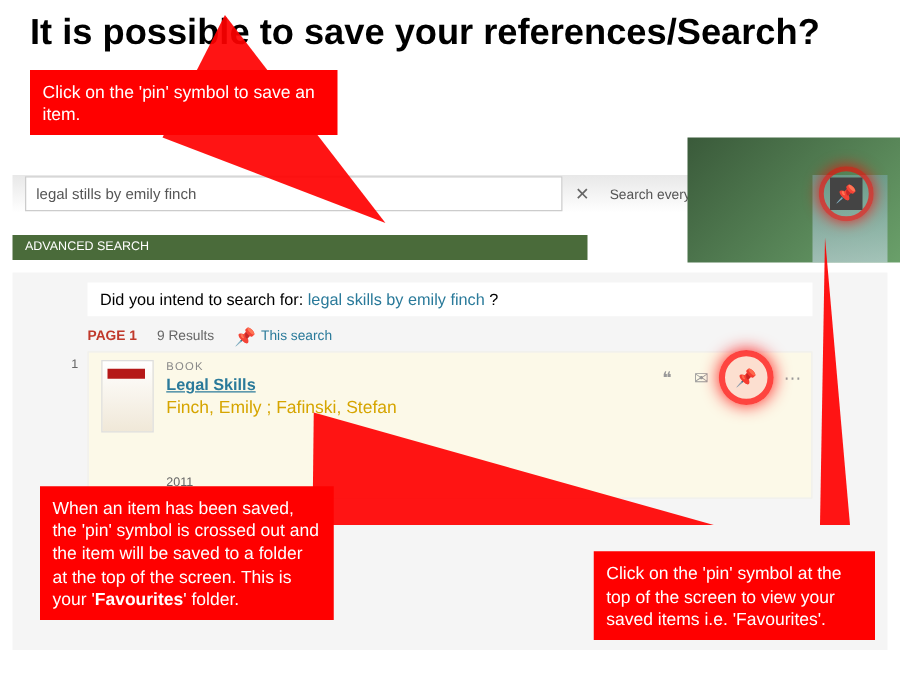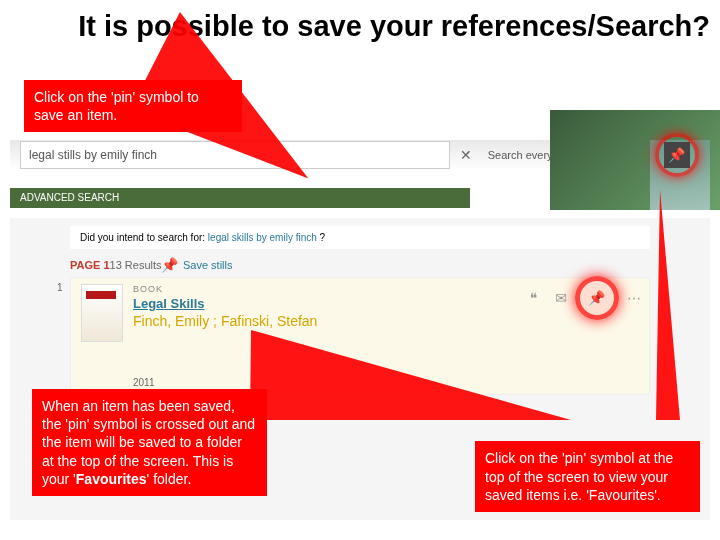--- a/index.html
+++ b/index.html
@@ -1,35 +1,35 @@
 <!DOCTYPE html>
 <html><head>
 <meta charset="utf-8">
 <style>
   * { box-sizing: border-box; margin: 0; padding: 0; }
   body { width: 720px; height: 540px; font-family: Arial, sans-serif; position: relative; background: #fff; overflow: hidden; }
-  .title { font-size: 29px; font-weight: bold; color: #000; position: absolute; top: 10px; left: 24px; right: 10px; text-align: right; }
+  .title { font-size: 29px; font-weight: bold; color: #000; position: absolute; top: 10px; left: 24px; right: 10px; }
   .callout { position: absolute; background: #ff0000; color: #fff; padding: 8px 10px; font-size: 14px; line-height: 1.3; z-index: 20; }
-  .callout.top-left { top: 56px; left: 24px; width: 218px; margin-top: 24px; }
+  .callout.top-left { top: 56px; left: 24px; width: 246px; }
   .callout.bottom-left { bottom: 44px; left: 32px; width: 235px; }
   .callout.bottom-right { bottom: 28px; right: 20px; width: 225px; margin-top: 28px; }
   .search-row { position: absolute; top: 140px; left: 10px; right: 24px; height: 30px; display: flex; align-items: center; background: linear-gradient(to bottom, #e8e8e8, #fff); }
   .search-input { flex: 0 0 430px; background: #fff; border: 1px solid #ccc; height: 28px; padding: 0 8px; font-size: 12px; display: flex; align-items: center; margin-left: 10px; }
   .search-input span { color: #555; }
   .clear-x { color: #666; margin: 0 10px; font-size: 14px; }
   .scope { font-size: 11px; color: #555; margin-left: 6px; }
   .srch-btn { width: 34px; height: 28px; background: #9b1c1c; display: flex; align-items: center; justify-content: center; margin-left: 10px; }
   .hero { position: absolute; top: 110px; left: 550px; width: 170px; height: 100px; background: linear-gradient(135deg, #3a5a3a, #6aa06a); z-index: 1; }
   .hero::before { content: ""; position: absolute; right: 10px; bottom: 0; width: 60px; height: 70px; background: linear-gradient(#7aa, #cde); opacity: 0.6; }
   .pin-top { position: absolute; top: 142px; right: 30px; width: 26px; height: 26px; background: #444; display: flex; align-items: center; justify-content: center; z-index: 15; }
   .pin-top .halo { position: absolute; width: 44px; height: 44px; border-radius: 50%; border: 4px solid rgba(255,0,0,0.6); box-shadow: 0 0 12px rgba(255,0,0,0.8); }
   .adv-bar { position: absolute; top: 188px; left: 10px; width: 460px; height: 20px; background: #4a6b3a; color: #fff; font-size: 10px; padding: 4px 10px; }
   .content-area { position: absolute; top: 218px; left: 10px; right: 10px; bottom: 20px; background: #f5f5f5; }
-  .suggest-bar { margin: 8px 60px; background: #fff; padding: 6px 10px; font-size: 10px; }
-  .page-bar { margin: 6px 60px 4px 60px; font-size: 11px; color: #666; display: flex; align-items: center; gap: 0; }
+  .suggest-bar { margin: 8px 60px; background: #fff; padding: 6px 10px; font-size: 13px; }
+  .page-bar { margin: 6px 60px 4px 60px; font-size: 11px; color: #666; display: flex; align-items: center; gap: 16px; }
   .page-lbl { color: #c0392b; font-weight: bold; }
   .save-search { color: #2a7a9a; font-size: 11px; display: flex; align-items: center; gap: 4px; }
   .result-card { margin: 2px 60px; background: #fcf9e8; border: 1px solid #eee; padding: 6px 10px; position: relative; display: flex; gap: 10px; min-height: 70px; }
   .thumb { width: 42px; height: 58px; background: linear-gradient(#fff, #f0e8d8); border: 1px solid #ddd; position: relative; }
   .thumb::after { content: ""; position: absolute; top: 6px; left: 4px; width: 30px; height: 8px; background: #b51818; }
   .idx { position: absolute; left: -14px; top: 4px; font-size: 10px; color: #666; }
   .meta .type { font-size: 9px; color: #888; letter-spacing: 1px; }
   .meta .ttl { font-size: 13px; color: #2a7a9a; font-weight: bold; text-decoration: underline; margin-top: 2px; }
   .meta .auth { font-size: 14px; color: #d6a500; margin-top: 2px; }
   .meta .year { font-size: 10px; color: #666; margin-top: 48px; }
@@ -74,24 +74,24 @@
 </div>
 
 <div class="adv-bar">ADVANCED SEARCH</div>
 
 <div class="content-area">
   <div class="suggest-bar">
     <span>Did you intend to search for: </span><span style="color:#2a7a9a">legal skills by emily finch</span><span> ?</span>
   </div>
   <div class="page-bar">
     <span class="page-lbl">PAGE 1</span>
-    <span>13 Results</span>
+    <span>9 Results</span>
     <span class="save-search">
         <span class="pin-icon dark">📌</span>
-        <span>Save stills</span>
+        <span>This search</span>
       </span>
   </div>
   <div class="result-card">
     <span class="idx">1</span>
     <div class="thumb"></div>
     <div class="meta">
       <div class="type">BOOK</div>
       <div class="ttl">Legal Skills</div>
       <div class="auth">Finch, Emily ; Fafinski, Stefan</div>
       <div class="year">2011</div>

